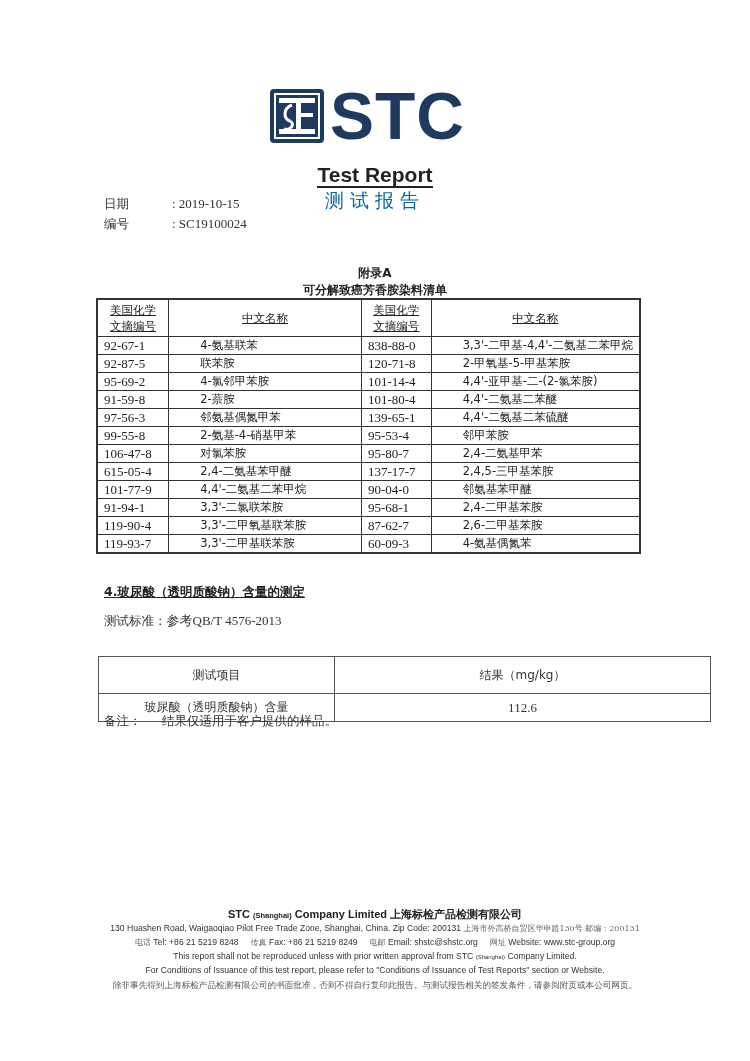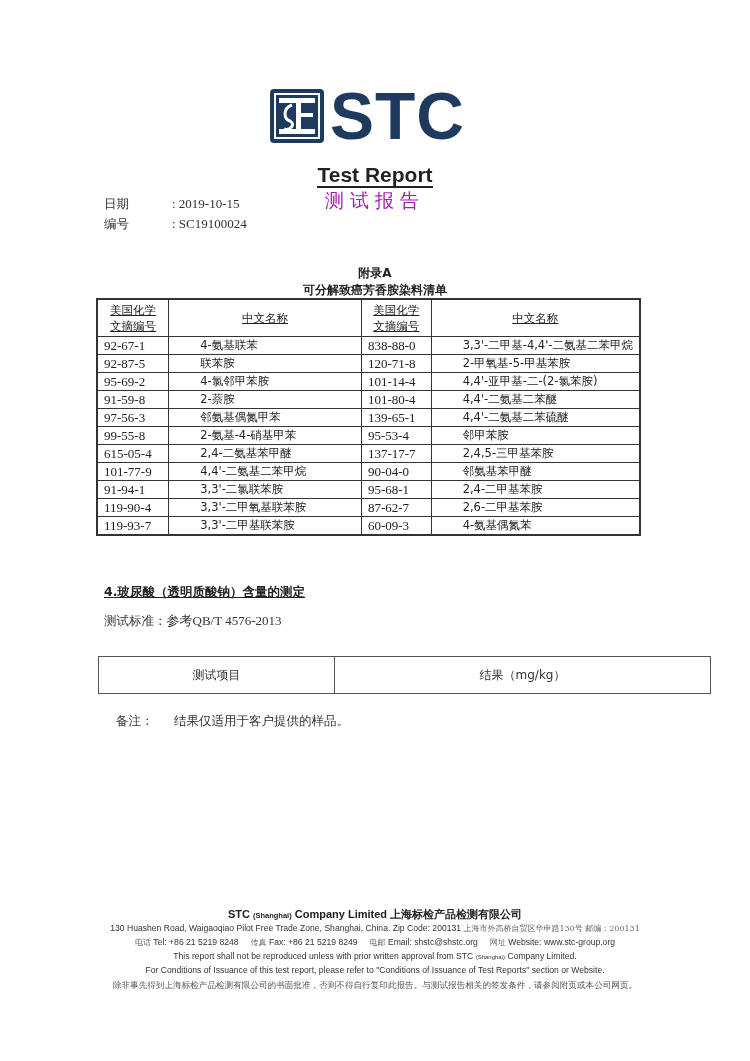--- a/index.html
+++ b/index.html
@@ -22,21 +22,21 @@
   }
 
   .title-en {
     left: 0; width: 750px; top: 163px; text-align: center;
     font-family: "Liberation Sans", "DejaVu Sans", sans-serif; font-weight: bold;
     font-size: 21px; color: #222;
   }
   .title-en span { border-bottom: 2px solid #222; padding-bottom: 0px; }
   .title-cn {
     left: 0; width: 750px; top: 188px; text-align: center;
-    font-family: "DejaVu Sans", sans-serif; font-size: 19px; letter-spacing: 6px; color: #a21caf;
+    font-family: "DejaVu Sans", sans-serif; font-size: 19px; letter-spacing: 6px; color: #0369a1;
   }
 
   .meta { left: 104px; font-size: 13px; color: #333; }
   .meta .k { display: inline-block; width: 68px; font-family: "DejaVu Sans", sans-serif; font-size: 12.5px; }
   .meta .v { font-family: "Liberation Serif", serif; font-size: 13px; margin-top: 44px; }
 
   .appx-title { left: 0; width: 750px; top: 265px; text-align: center; font-weight: bold; font-size: 12px; font-family: "DejaVu Sans", sans-serif; }
   .appx-sub { left: 0; width: 750px; top: 282px; text-align: center; font-weight: bold; font-size: 12px; font-family: "DejaVu Sans", sans-serif; }
 
   table.chem {
@@ -71,21 +71,21 @@
     border-collapse: collapse; border: 1.5px solid #555;
     font-family: "DejaVu Sans", sans-serif; font-size: 12px; color: #333;
   }
   table.res th, table.res td { border: 1px solid #555; text-align: center; font-weight: normal; }
   table.res th { height: 34px; }
   table.res td { height: 25px; }
   table.res col.r1 { width: 236px; }
   table.res .num { font-family: "Liberation Serif", serif; font-size: 13px; }
 
   .note { left: 104px; top: 713px; font-size: 12.5px; font-family: "DejaVu Sans", sans-serif; color: #333; }
-  .note .k { display: inline-block; width: 58px; margin-left: 12px; }
+  .note .k { display: inline-block; width: 58px; }
 
   .foot { left: 0; width: 750px; text-align: center; font-family: "Liberation Sans", "DejaVu Sans", sans-serif; color: #333; white-space: nowrap; }
   .f1 { top: 907px; font-size: 11px; font-weight: bold; color: #222; }
   .f1 small { font-size: 7.5px; font-weight: bold; }
   .f2 { top: 923px; font-size: 8.6px; }
   .f3 { top: 937px; font-size: 8.6px; }
   .f4 { top: 951px; font-size: 8.6px; }
   .f4 small { font-size: 6px; }
   .f5 { top: 965px; font-size: 8.6px; }
   .f6 { top: 980px; font-size: 8.6px; color: #555; font-family: "DejaVu Serif", serif; }
@@ -172,20 +172,26 @@
         <td class="cas">139-65-1</td>
         <td class="nm">4,4'-二氨基二苯硫醚</td>
       </tr>
     <tr>
         <td class="cas">99-55-8</td>
         <td class="nm">2-氨基-4-硝基甲苯</td>
         <td class="cas">95-53-4</td>
         <td class="nm">邻甲苯胺</td>
       </tr>
     <tr>
+        <td class="cas">106-47-8</td>
+        <td class="nm">对氯苯胺</td>
+        <td class="cas">95-80-7</td>
+        <td class="nm">2,4-二氨基甲苯</td>
+      </tr>
+    <tr>
         <td class="cas">615-05-4</td>
         <td class="nm">2,4-二氨基苯甲醚</td>
         <td class="cas">137-17-7</td>
         <td class="nm">2,4,5-三甲基苯胺</td>
       </tr>
     <tr>
         <td class="cas">101-77-9</td>
         <td class="nm">4,4'-二氨基二苯甲烷</td>
         <td class="cas">90-04-0</td>
         <td class="nm">邻氨基苯甲醚</td>
@@ -219,20 +225,24 @@
 <table class="res">
   <colgroup>
       <col class="r1">
       <col>
     </colgroup>
   <tbody>
       <tr>
     <th>测试项目</th>
     <th>结果（mg/kg）</th>
   </tr>
+  <tr>
+    <td>玻尿酸（透明质酸钠）含量</td>
+    <td class="num">112.6</td>
+  </tr>
 </tbody>
   </table>
 
 <div class="abs note">
   <span class="k">备注：</span><span>结果仅适用于客户提供的样品。</span>
 </div>
 
 <div class="abs foot f1">
   <span>STC</span> <small>(Shanghai)</small> <span>Company Limited</span> <span style="font-family:'DejaVu Sans',sans-serif">上海标检产品检测有限公司</span>
 </div>

